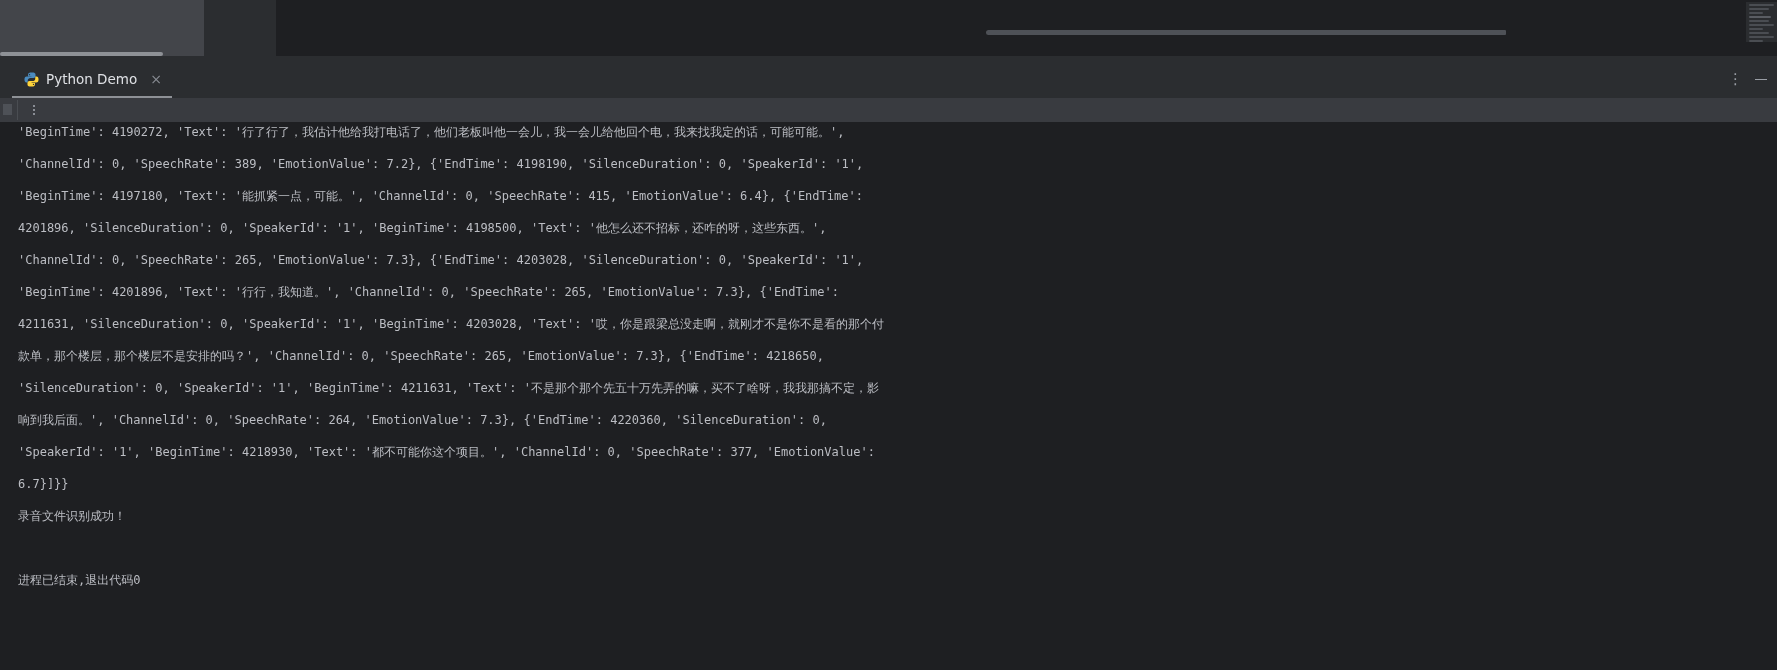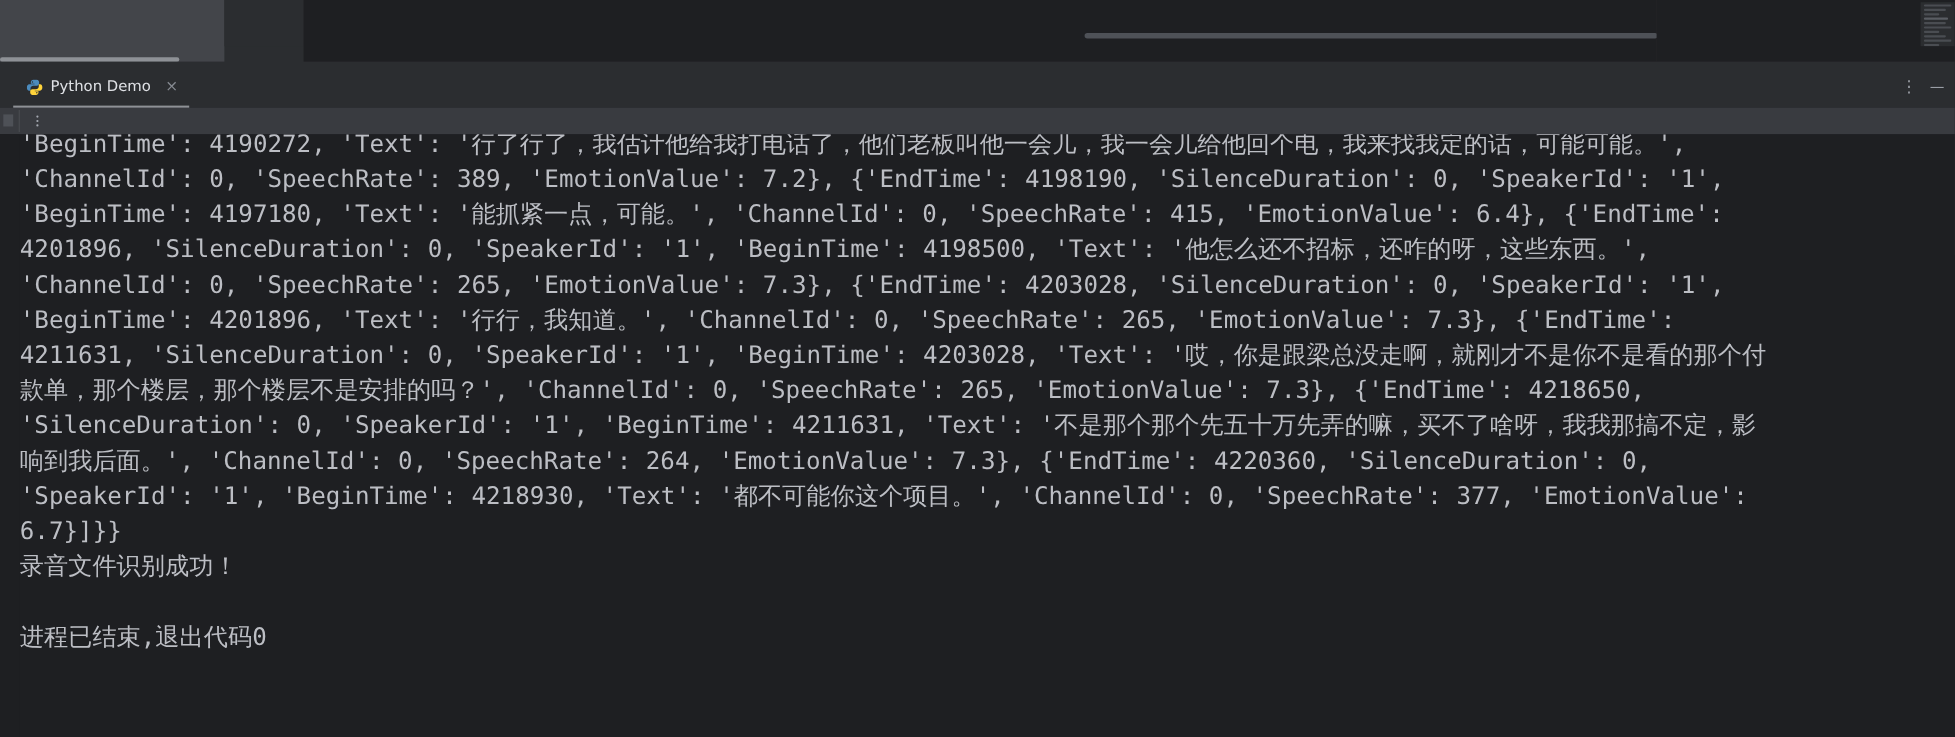--- a/index.html
+++ b/index.html
@@ -114,21 +114,21 @@
     background: #1e1f22;
     overflow: hidden;
   }
   .gutter {
     position: absolute; left: 0; top: 0; width: 18px; height: 548px;
     background: #1e1f22;
   }
   .code {
     position: absolute; left: 18px; top: -6px; right: 0;
     font-family: "DejaVu Sans Mono", monospace;
-    font-size: 22px;
+    font-size: 12px;
     line-height: 32px;
     color: #bcbec4;
     white-space: pre;
     letter-spacing: 0px;
   }
   .code .ln { display: block; height: 32px; }
   .code .blank { display: block; height: 32px; }
 </style>
 </head>
 <body>

